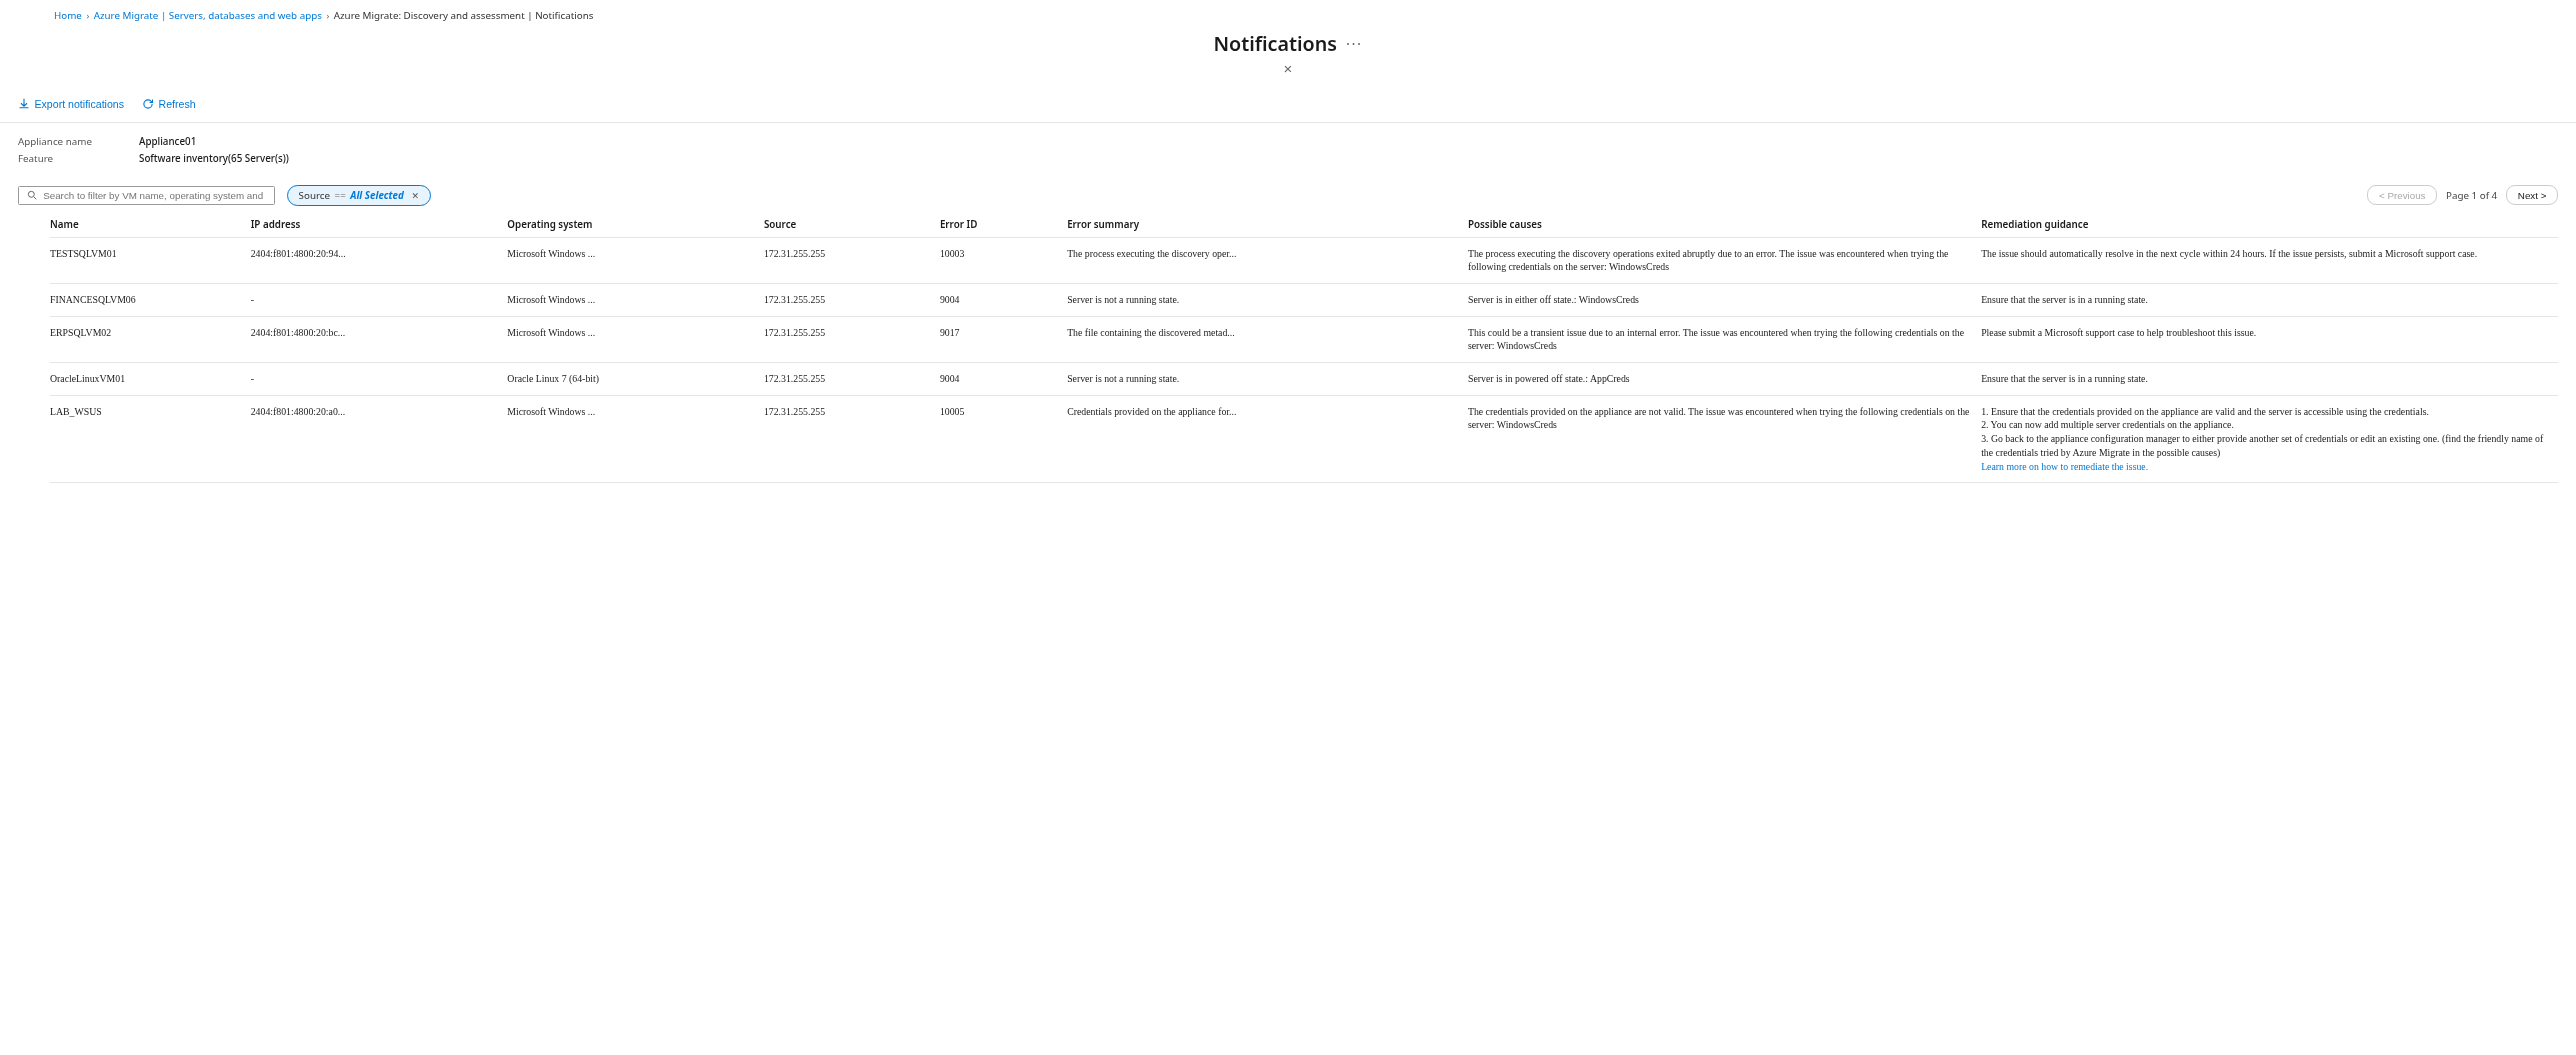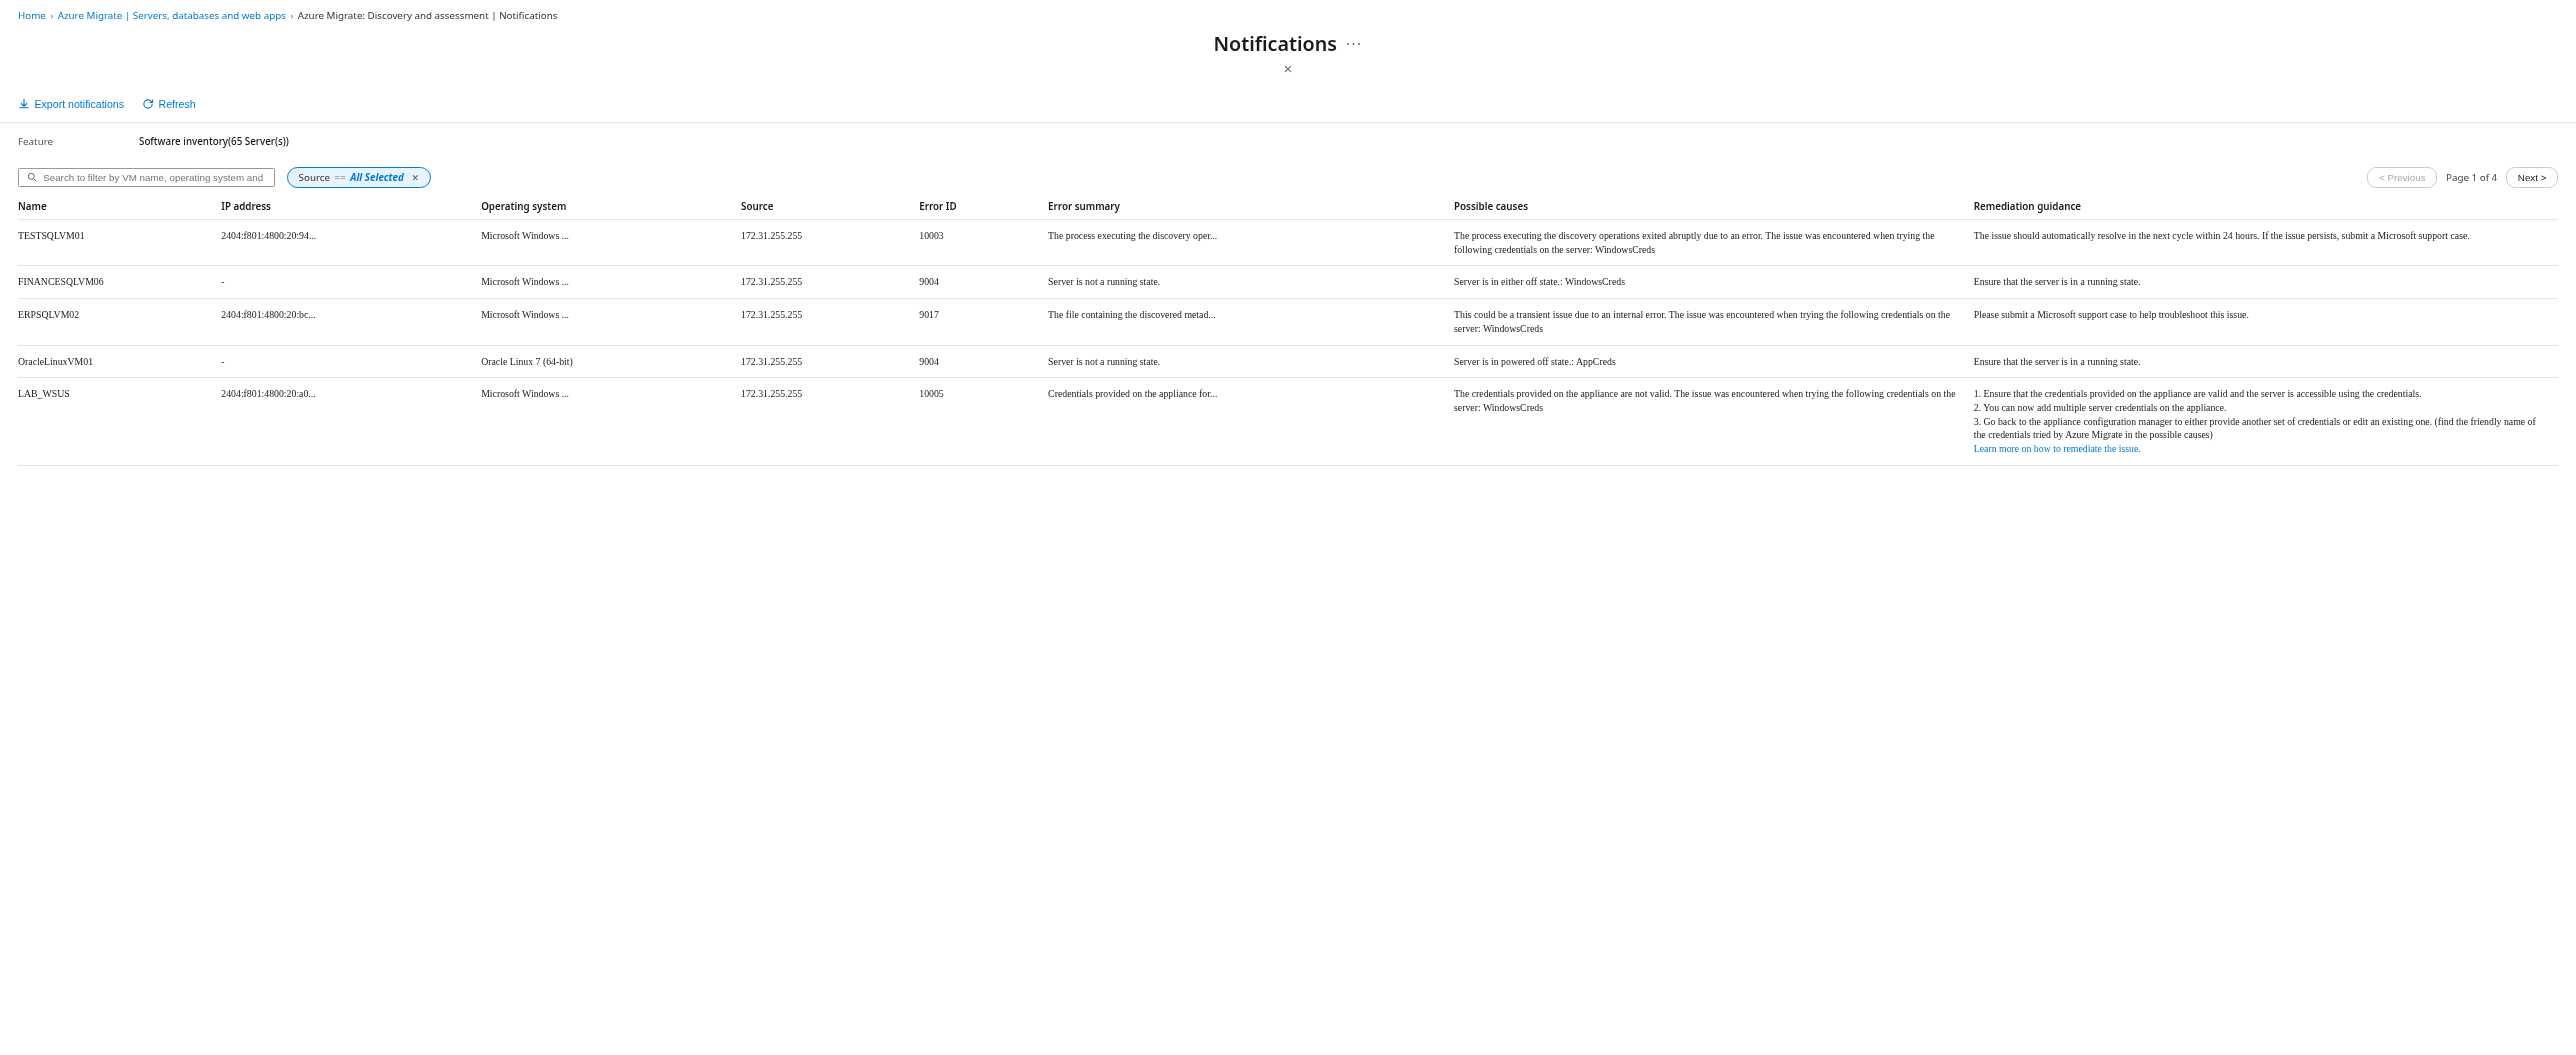--- a/index.html
+++ b/index.html
@@ -11,20 +11,21 @@
       min-height: 100vh;
     }
     .breadcrumb {
       display: flex;
       align-items: center;
       gap: 4.5px;
       padding: 9px 18px 4.5px;
       font-size: 9.8px;
       color: #0078d4;
       flex-wrap: wrap;
+      margin-left: 36px;
     }
     .breadcrumb span.sep {
       color: #666;
       font-size: 9px;
     }
     .breadcrumb a {
       color: #0078d4;
       text-decoration: none;
       cursor: pointer;
     }
@@ -166,20 +167,21 @@
       cursor: not-allowed;
     }
     .pagination .page-info {
       color: #444;
       padding: 0 3px;
     }
 
     .table-container {
       padding: 0 18px;
       overflow-x: auto;
+      margin-left: 32px;
     }
     table {
       width: 100%;
       border-collapse: collapse;
       font-size: 9.8px;
     }
     thead tr {
       border-bottom: 1.5px solid #e5e5e5;
     }
     thead th {
@@ -245,20 +247,24 @@
   <button class="toolbar-btn">
     <svg viewBox="0 0 16 16" fill="none" stroke="currentColor" stroke-width="1.5">
       <path d="M13.5 8A5.5 5.5 0 1 1 8 2.5c1.5 0 2.9.6 3.9 1.6L14 6"></path>
       <path d="M14 2v4h-4"></path>
     </svg>
     <span>Refresh</span>
   </button>
 </div>
 
 <div class="metadata-section">
+  <div class="meta-row">
+    <span class="meta-label">Appliance name</span>
+    <span class="meta-value">Appliance01</span>
+  </div>
   <div class="meta-row">
     <span class="meta-label">Feature</span>
     <span class="meta-value">Software inventory(65 Server(s))</span>
   </div>
 </div>
 
 <div class="filter-bar">
   <div style="display:flex;align-items:center;gap:12px;">
     <div class="search-box">
       <svg class="search-icon-svg" width="10.6" height="10.6" viewBox="0 0 16 16" fill="none" stroke="#666" stroke-width="1.5">

